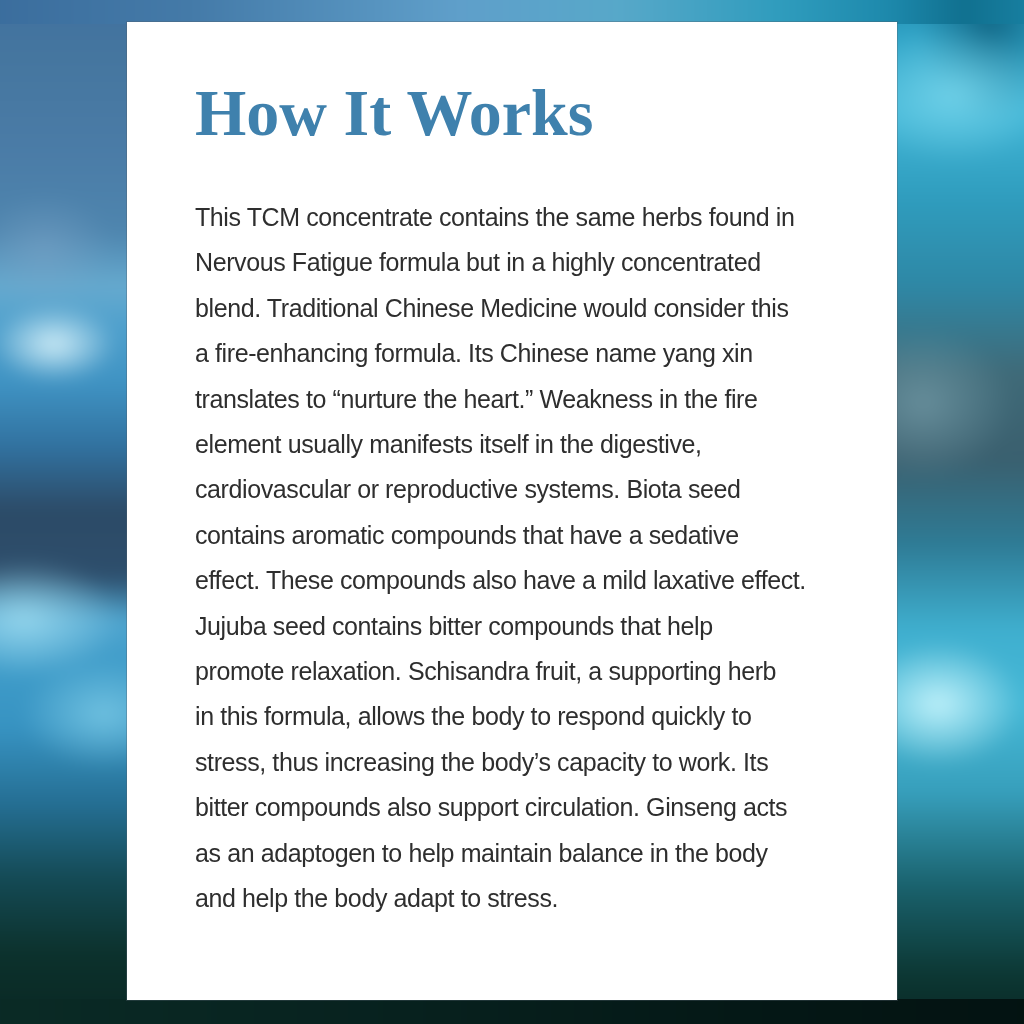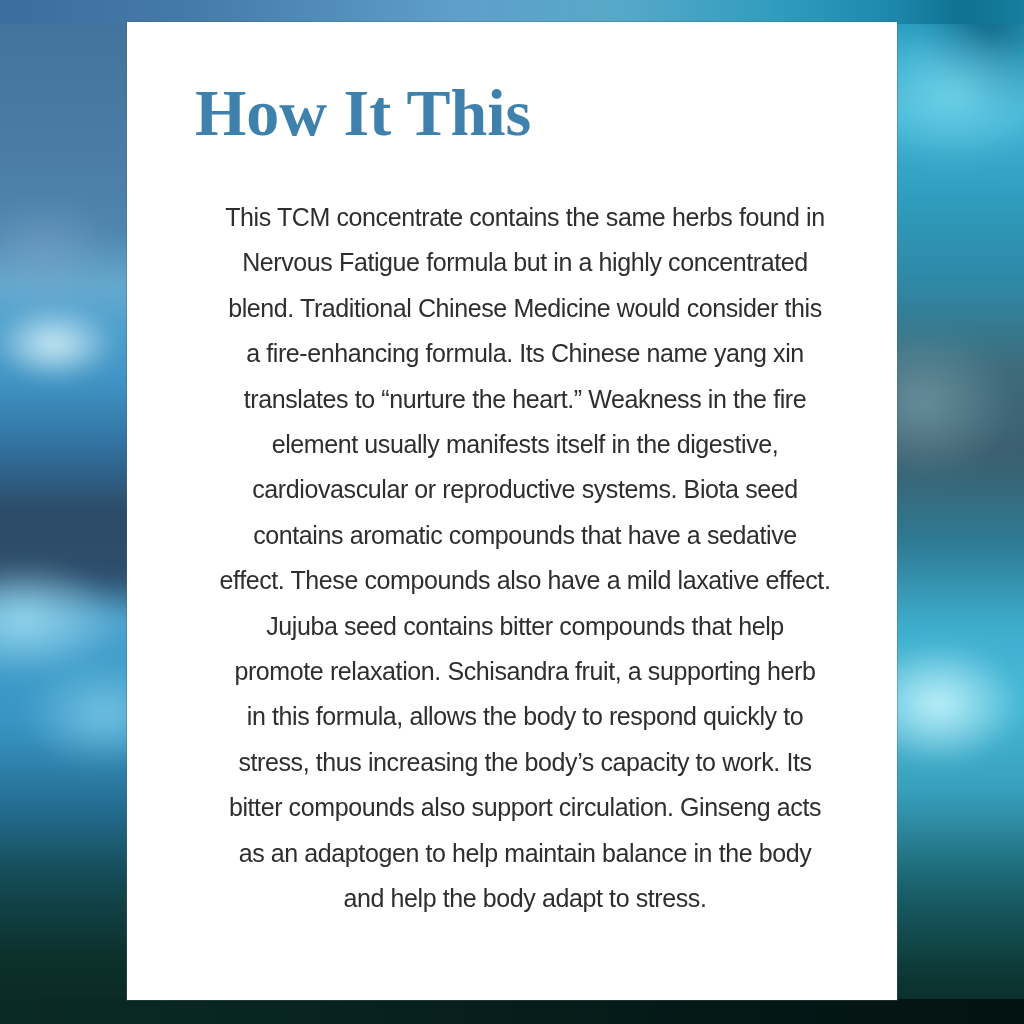--- a/index.html
+++ b/index.html
@@ -73,42 +73,41 @@
   .body-text {
     margin: 49px 20px 0 68px;
     width: 660px;
     font-family: "Liberation Sans", sans-serif;
     font-weight: 300;
     font-size: 25px;
     line-height: 45.4px;
     letter-spacing: -0.4px;
     color: #2e2e2e;
     white-space: pre-line;
-    text-align: center;
   }
 </style>
 </head>
 <body>
 
 <div class="scene">
   <div class="strip bg-left">
     <div class="ph"></div>
   </div>
   <div class="strip bg-right">
     <div class="ph"></div>
   </div>
   <div class="strip bg-top">
     <div class="ph"></div>
   </div>
   <div class="strip bg-bottom">
     <div class="ph"></div>
   </div>
 
   <div class="card">
-    <h1 class="title">How It This</h1>
+    <h1 class="title">How It Works</h1>
     <div class="body-text">This TCM concentrate contains the same herbs found in
 Nervous Fatigue formula but in a highly concentrated
 blend. Traditional Chinese Medicine would consider this
 a fire-enhancing formula. Its Chinese name yang xin
 translates to “nurture the heart.” Weakness in the fire
 element usually manifests itself in the digestive,
 cardiovascular or reproductive systems. Biota seed
 contains aromatic compounds that have a sedative
 effect. These compounds also have a mild laxative effect.
 Jujuba seed contains bitter compounds that help

